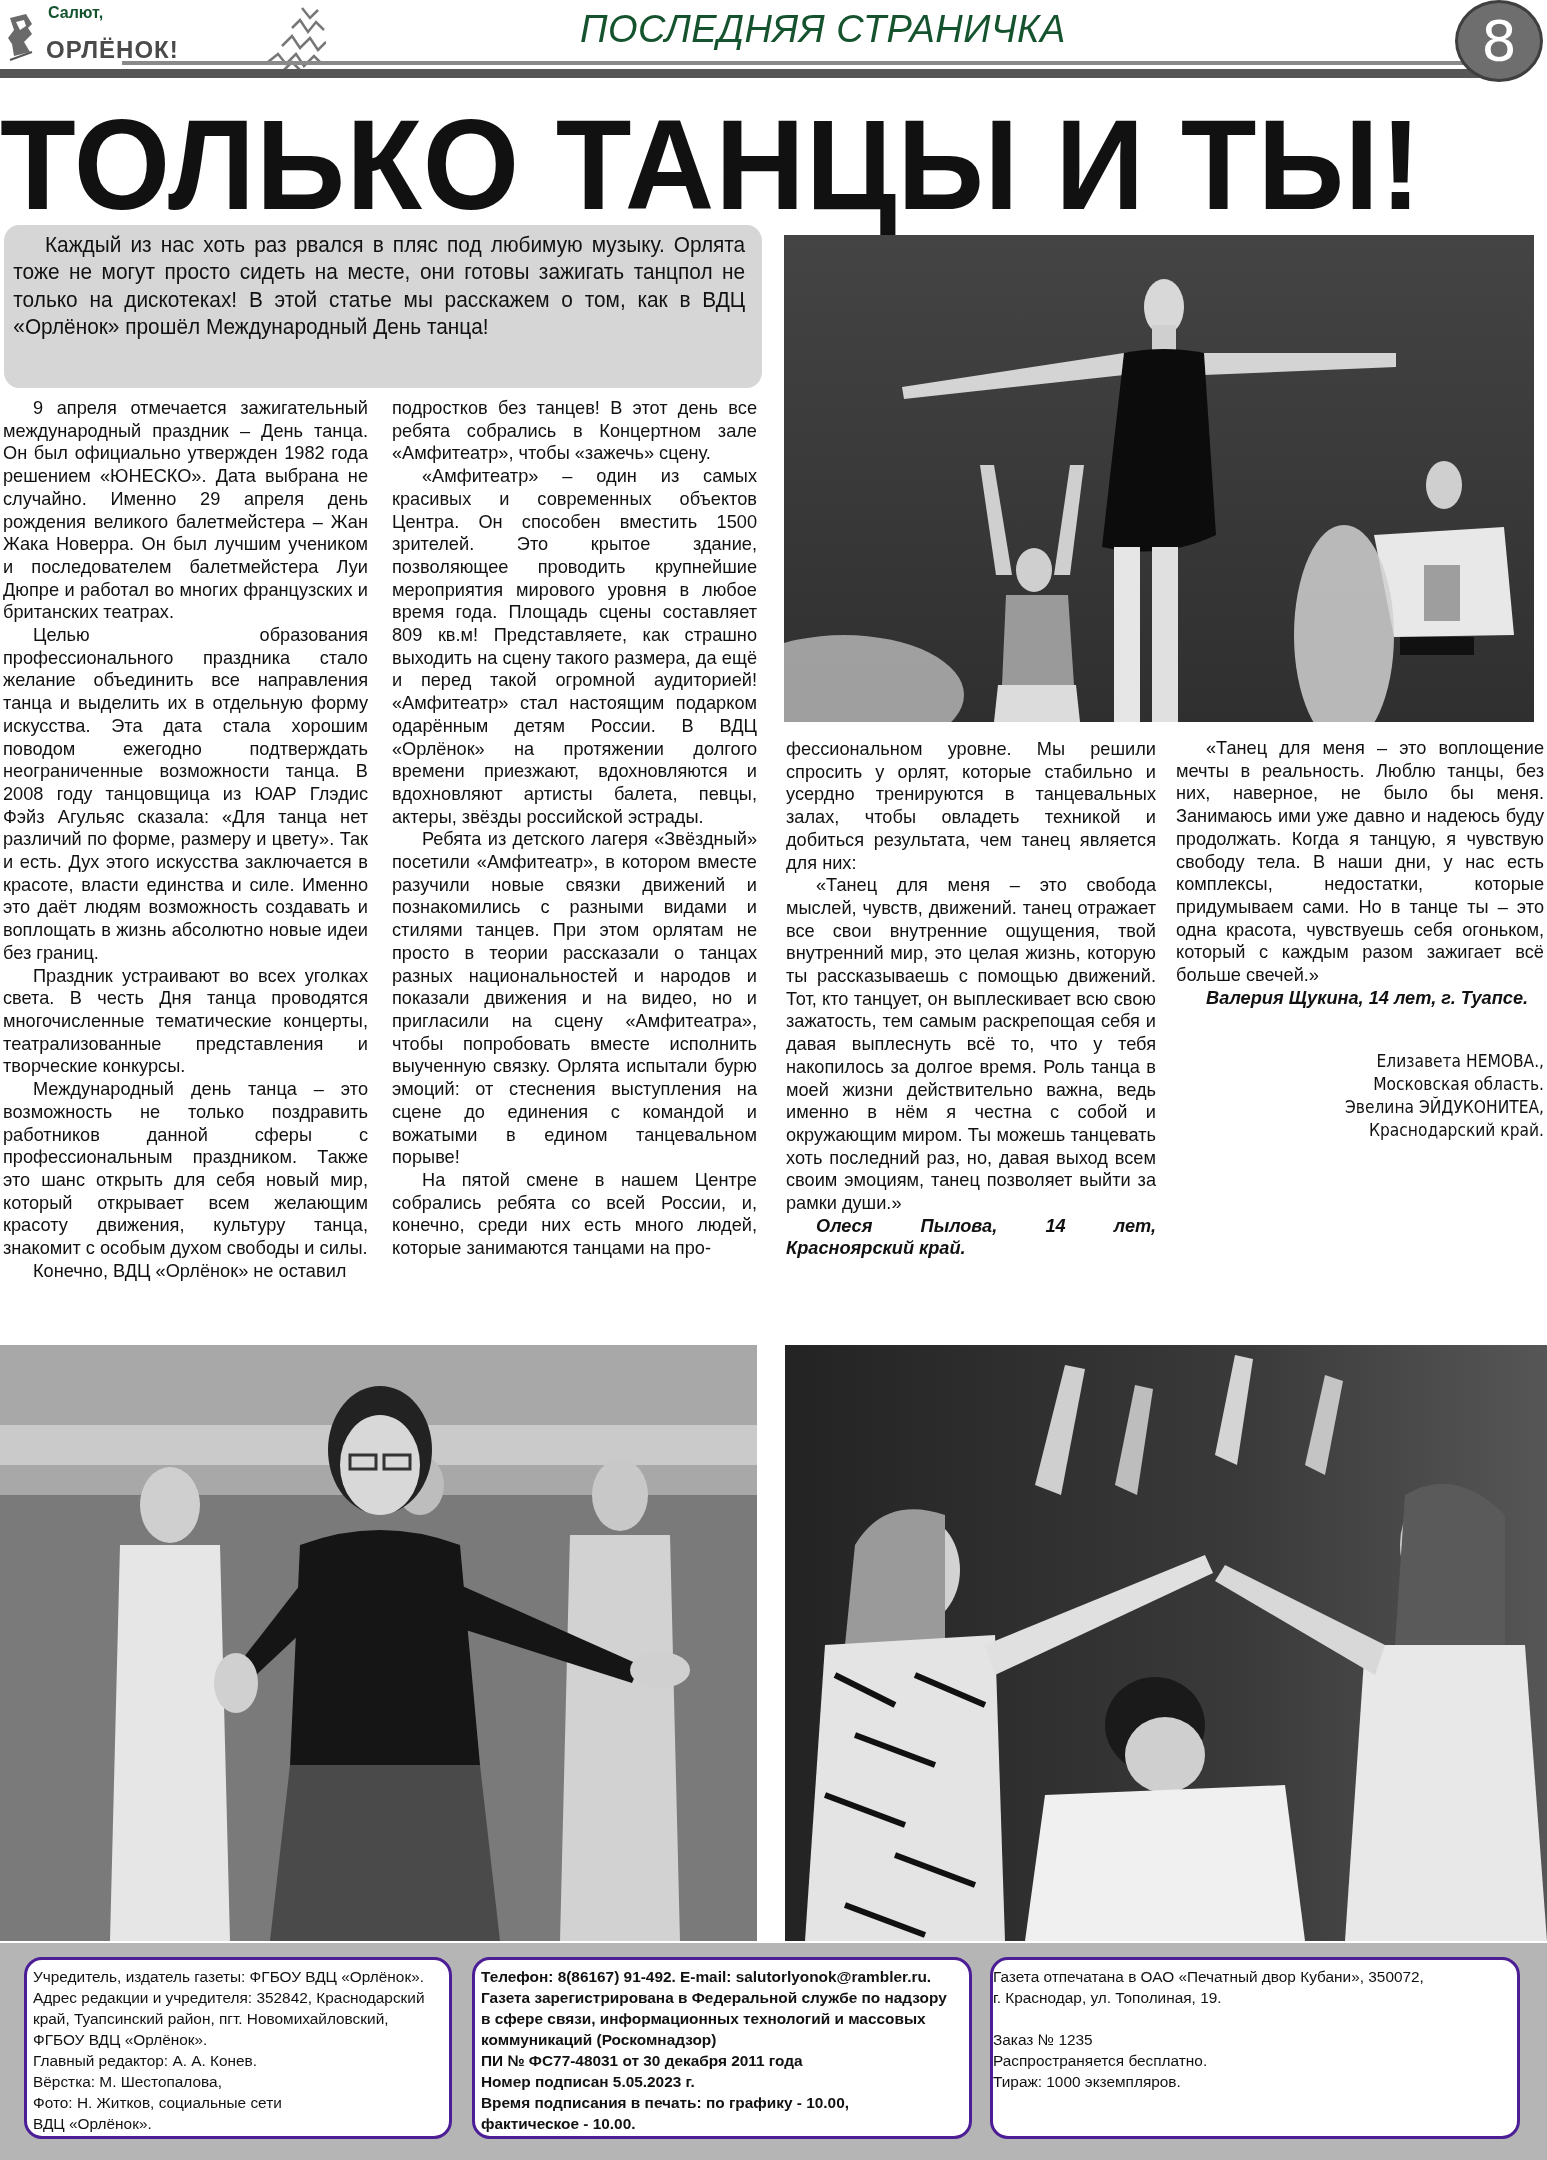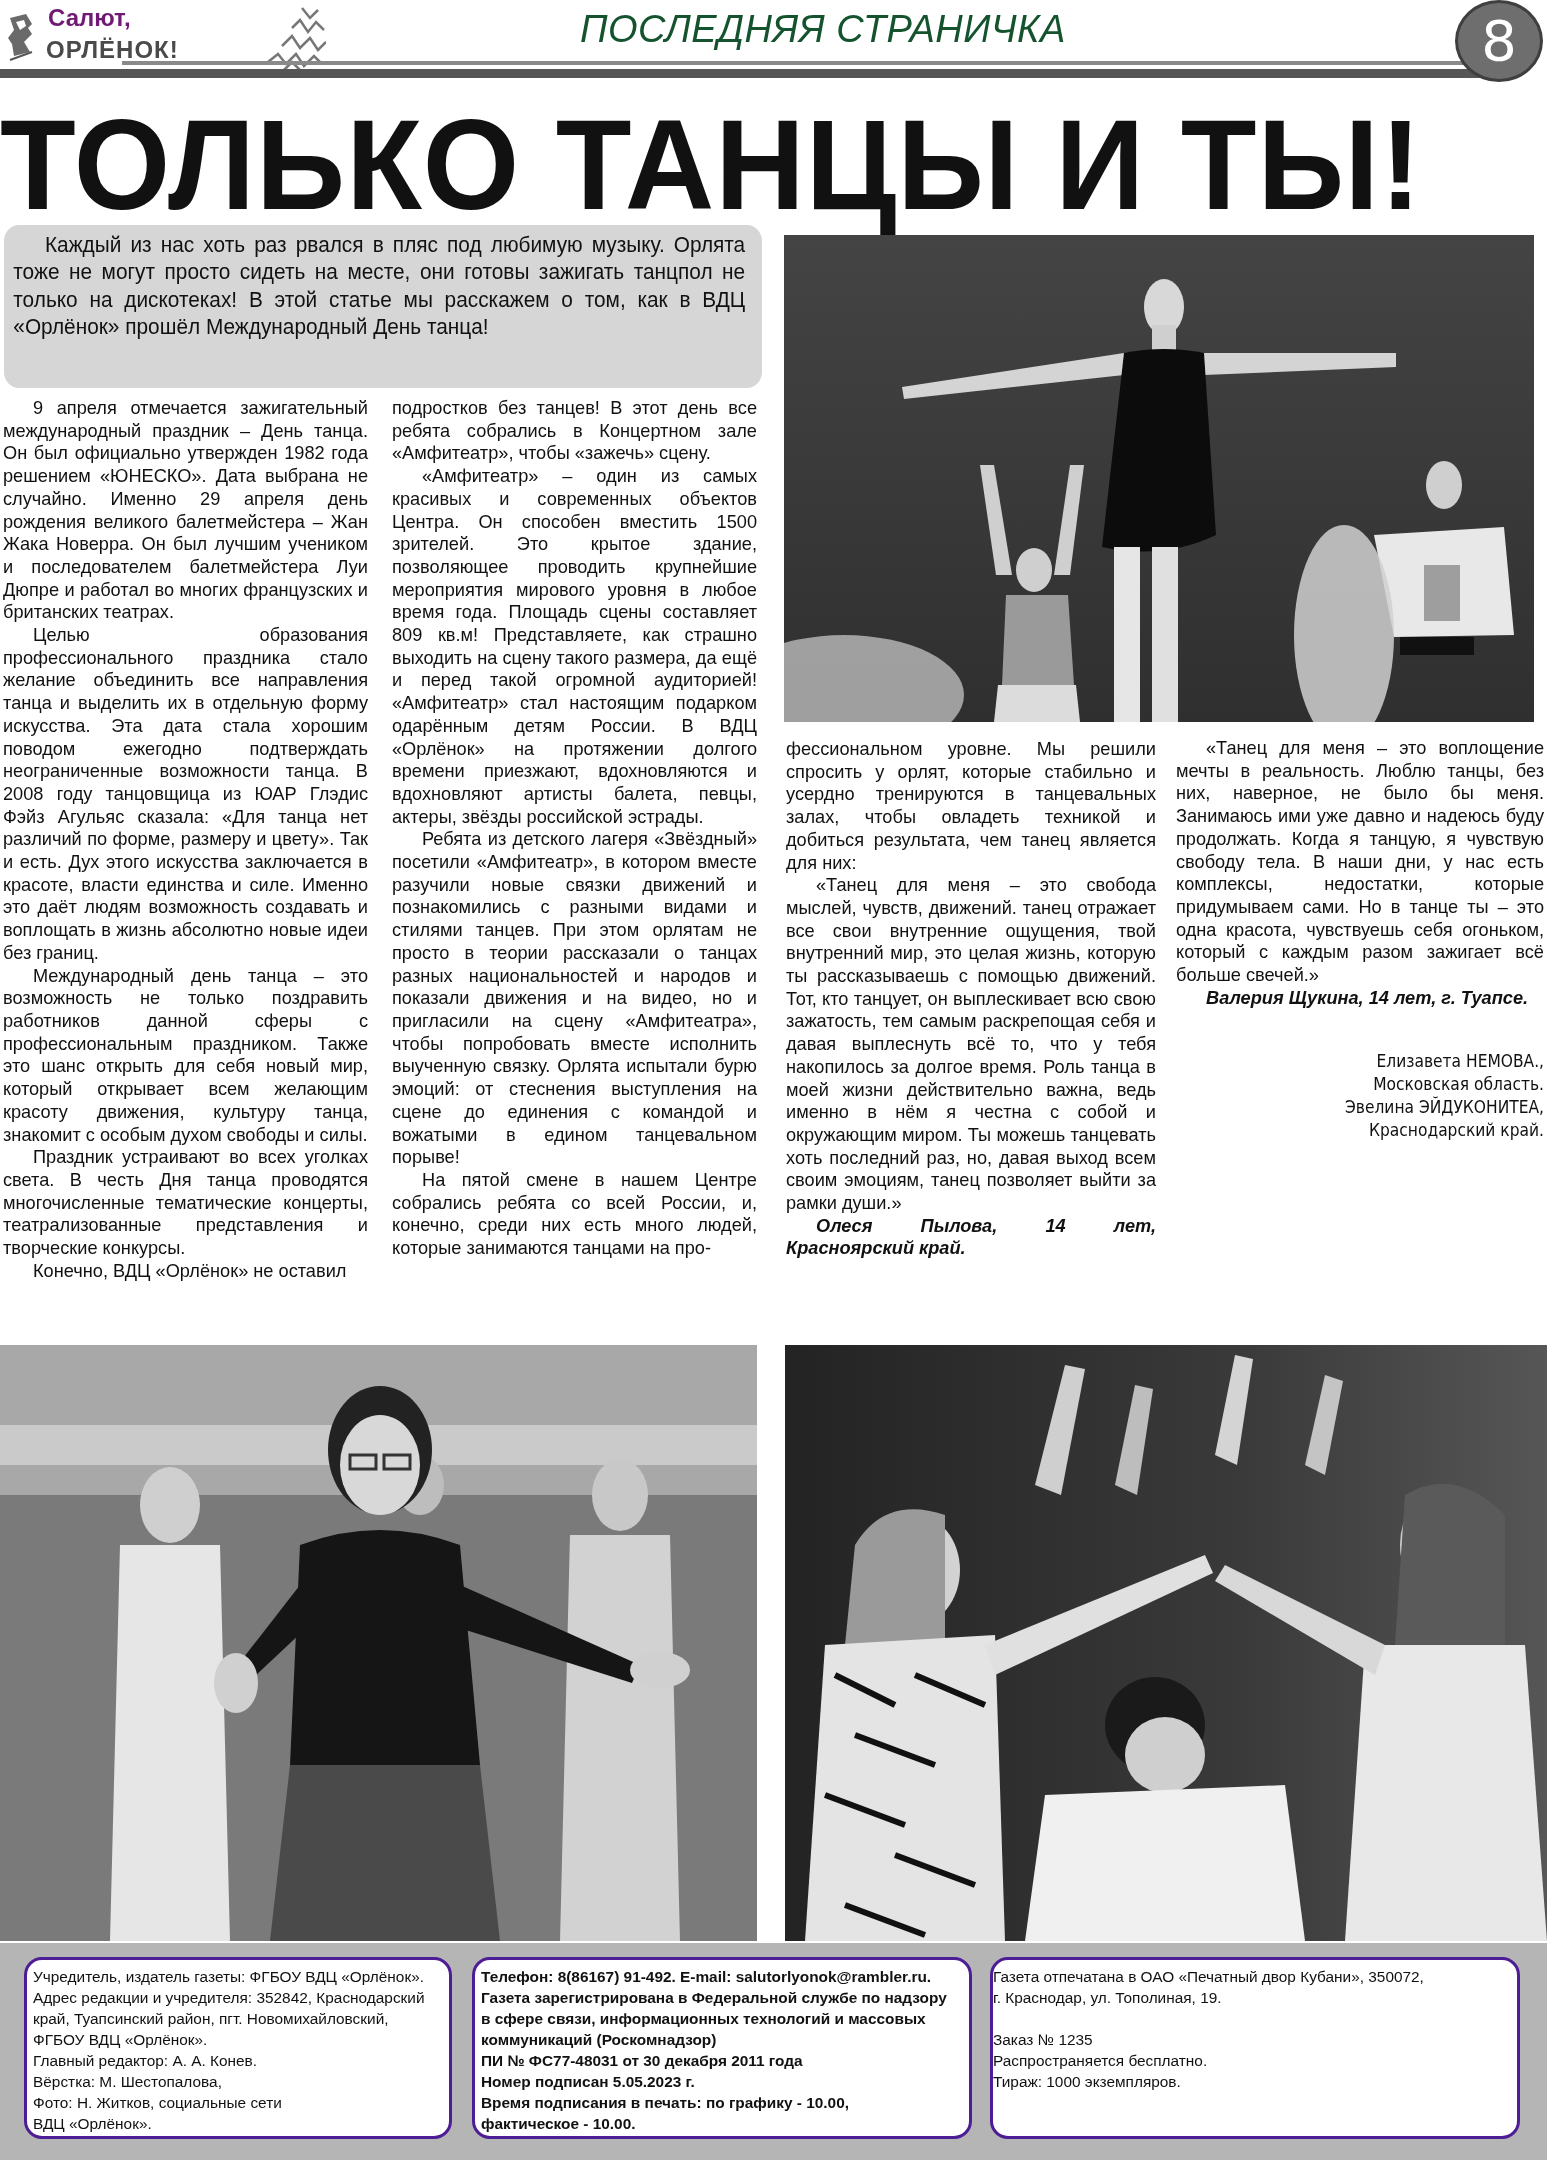--- a/index.html
+++ b/index.html
@@ -3,21 +3,21 @@
 <meta charset="utf-8">
 <style>
   * { box-sizing: border-box; margin: 0; padding: 0; }
   html, body { width: 1547px; height: 2160px; background: #ffffff; overflow: hidden; }
   body { position: relative; font-family: "Liberation Sans", sans-serif; color: #111; }
 
   
   .masthead { position: absolute; left: 0; top: 0; width: 1547px; height: 80px; }
   .logo { position: absolute; left: 4px; top: 4px; width: 320px; height: 66px; }
   .logo-emblem { position: absolute; left: 2px; top: 8px; width: 30px; height: 52px; }
-  .logo-salut { position: absolute; left: 44px; top: 0px; font-size: 24px; font-weight: bold; color: #701a75; letter-spacing: 0px; }
+  .logo-salut { position: absolute; left: 44px; top: 0px; font-size: 16px; font-weight: bold; color: #14532d; letter-spacing: 0px; }
   .logo-orlenok { position: absolute; left: 42px; top: 26px; font-size: 24px; font-weight: bold; color: #4a4a4a; letter-spacing: 1px; line-height: 40px; }
   .logo-pattern { position: absolute; left: 258px; top: 0; width: 64px; height: 68px; }
   .section-title { position: absolute; left: 580px; top: 8px; font-size: 38px; font-weight: normal; font-style: italic; color: #14532d; letter-spacing: 0.5px; }
   .rule-thin { position: absolute; left: 122px; top: 61px; width: 1365px; height: 4px; background: #8a8a8a; }
   .rule-thick { position: absolute; left: 0; top: 69px; width: 1492px; height: 9px; background: #555; }
   .page-num { position: absolute; left: 1455px; top: 0px; width: 88px; height: 82px; border-radius: 50%; background: #6e6e6e; border: 3px solid #3f3f3f; color: #fff; font-size: 56px; text-align: center; line-height: 76px; font-family: "DejaVu Sans", sans-serif; }
 
   .headline { position: absolute; left: 0; top: 98px; width: 1547px; font-family: "Liberation Sans", sans-serif; font-weight: bold; font-size: 124px; letter-spacing: 1px; line-height: 130px; transform: scaleY(1.03); transform-origin: top left; white-space: nowrap; color: #111; }
 
   
@@ -114,22 +114,22 @@
     <path d="M616 402 L690 402 L690 420 L616 420 Z" fill="#111"></path>
 
     <ellipse cx="560" cy="400" rx="50" ry="110" fill="#d0d0d0" opacity="0.85"></ellipse>
     <ellipse cx="60" cy="460" rx="120" ry="60" fill="#bcbcbc" opacity="0.8"></ellipse>
   </svg>
 </div>
 
 <div class="col col1">
   <p>9 апреля отмечается зажигательный международный праздник – День танца. Он был официально утвержден 1982 года решением «ЮНЕСКО». Дата выбрана не случайно. Именно 29 апреля день рождения великого балетмейстера – Жан Жака Новерра. Он был лучшим учеником и последователем балетмейстера Луи Дюпре и работал во многих французских и британских театрах.</p>
   <p>Целью образования профессионального праздника стало желание объединить все направления танца и выделить их в отдельную форму искусства. Эта дата стала хорошим поводом ежегодно подтверждать неограниченные возможности танца.  В 2008 году танцовщица из ЮАР Глэдис Фэйз Агульяс сказала: «Для танца нет различий по форме, размеру и цвету». Так и есть. Дух этого искусства заключается в красоте, власти единства и силе. Именно это даёт людям возможность создавать и воплощать в жизнь абсолютно новые идеи без границ.</p>
+  <p>Праздник устраивают во всех уголках света. В честь Дня танца проводятся многочисленные тематические концерты, театрализованные представления и творческие конкурсы.</p>
   <p>Международный день танца – это возможность не только поздравить работников данной сферы с профессиональным праздником. Также это шанс открыть для себя новый мир, который открывает всем желающим красоту движения, культуру танца, знакомит с особым духом свободы и силы.</p>
-  <p>Праздник устраивают во всех уголках света. В честь Дня танца проводятся многочисленные тематические концерты, театрализованные представления и творческие конкурсы.</p>
   <p>Конечно, ВДЦ «Орлёнок» не оставил</p>
 </div>
 
 <div class="col col2">
   <p style="text-indent:0">подростков без танцев! В этот день все ребята собрались в Концертном зале «Амфитеатр», чтобы «зажечь» сцену.</p>
   <p>«Амфитеатр» – один из самых красивых и современных объектов Центра. Он способен вместить 1500 зрителей. Это крытое здание, позволяющее проводить крупнейшие мероприятия мирового уровня в любое время года. Площадь сцены составляет 809 кв.м! Представляете, как страшно выходить на сцену такого размера, да ещё и перед такой огромной аудиторией! «Амфитеатр» стал настоящим подарком одарённым детям России.  В ВДЦ «Орлёнок» на протяжении долгого времени приезжают, вдохновляются и вдохновляют артисты балета, певцы, актеры, звёзды российской эстрады.</p>
   <p>Ребята из детского лагеря «Звёздный» посетили «Амфитеатр», в котором вместе разучили новые связки движений и познакомились с разными видами и стилями танцев.  При этом орлятам не просто в теории рассказали о танцах разных национальностей и народов и показали движения и на видео, но и пригласили на сцену «Амфитеатра», чтобы попробовать вместе исполнить выученную связку. Орлята испытали бурю эмоций: от стеснения выступления на сцене до единения с командой и вожатыми в едином танцевальном порыве!</p>
   <p>На пятой смене в нашем Центре собрались ребята со всей России, и, конечно, среди них есть много людей, которые занимаются танцами на про-</p>
 </div>
 

